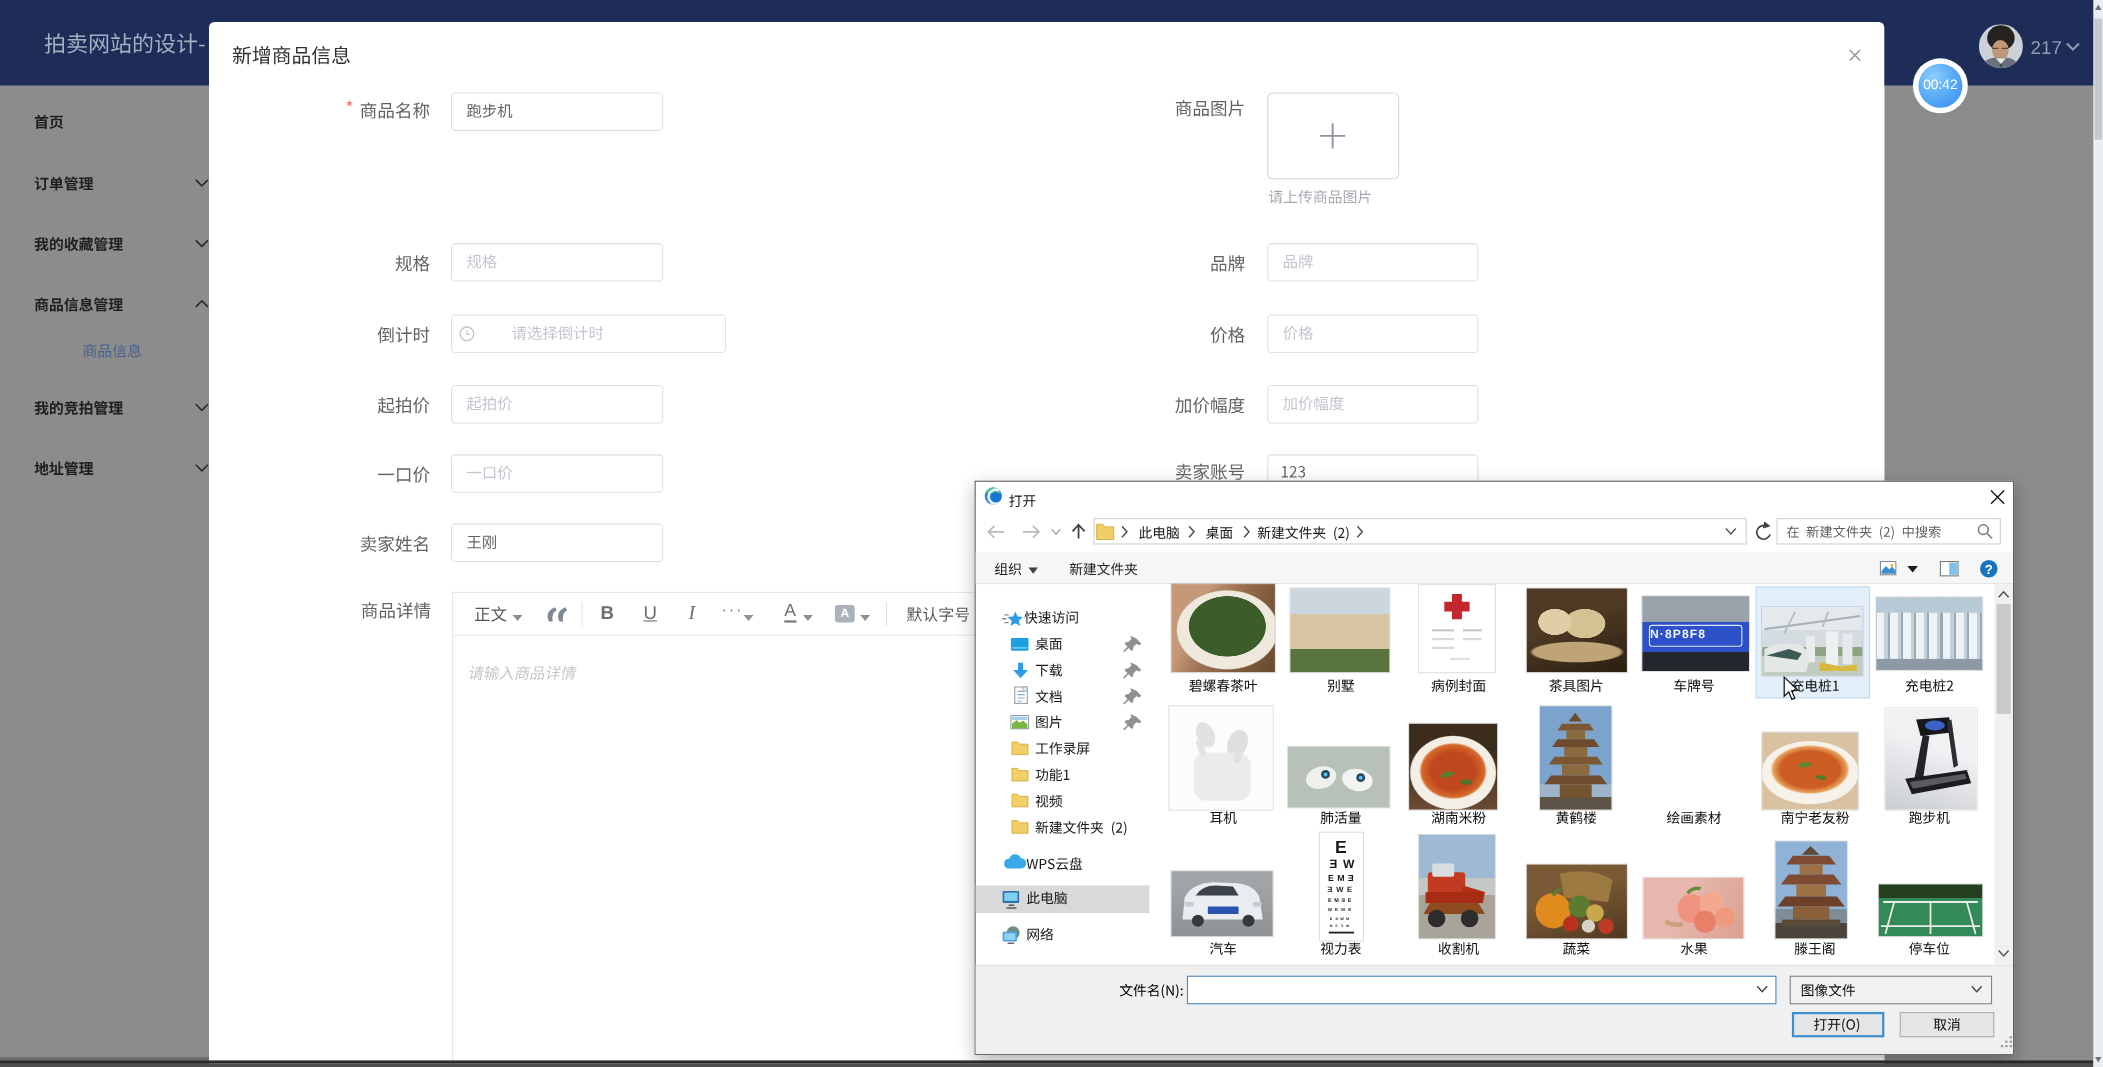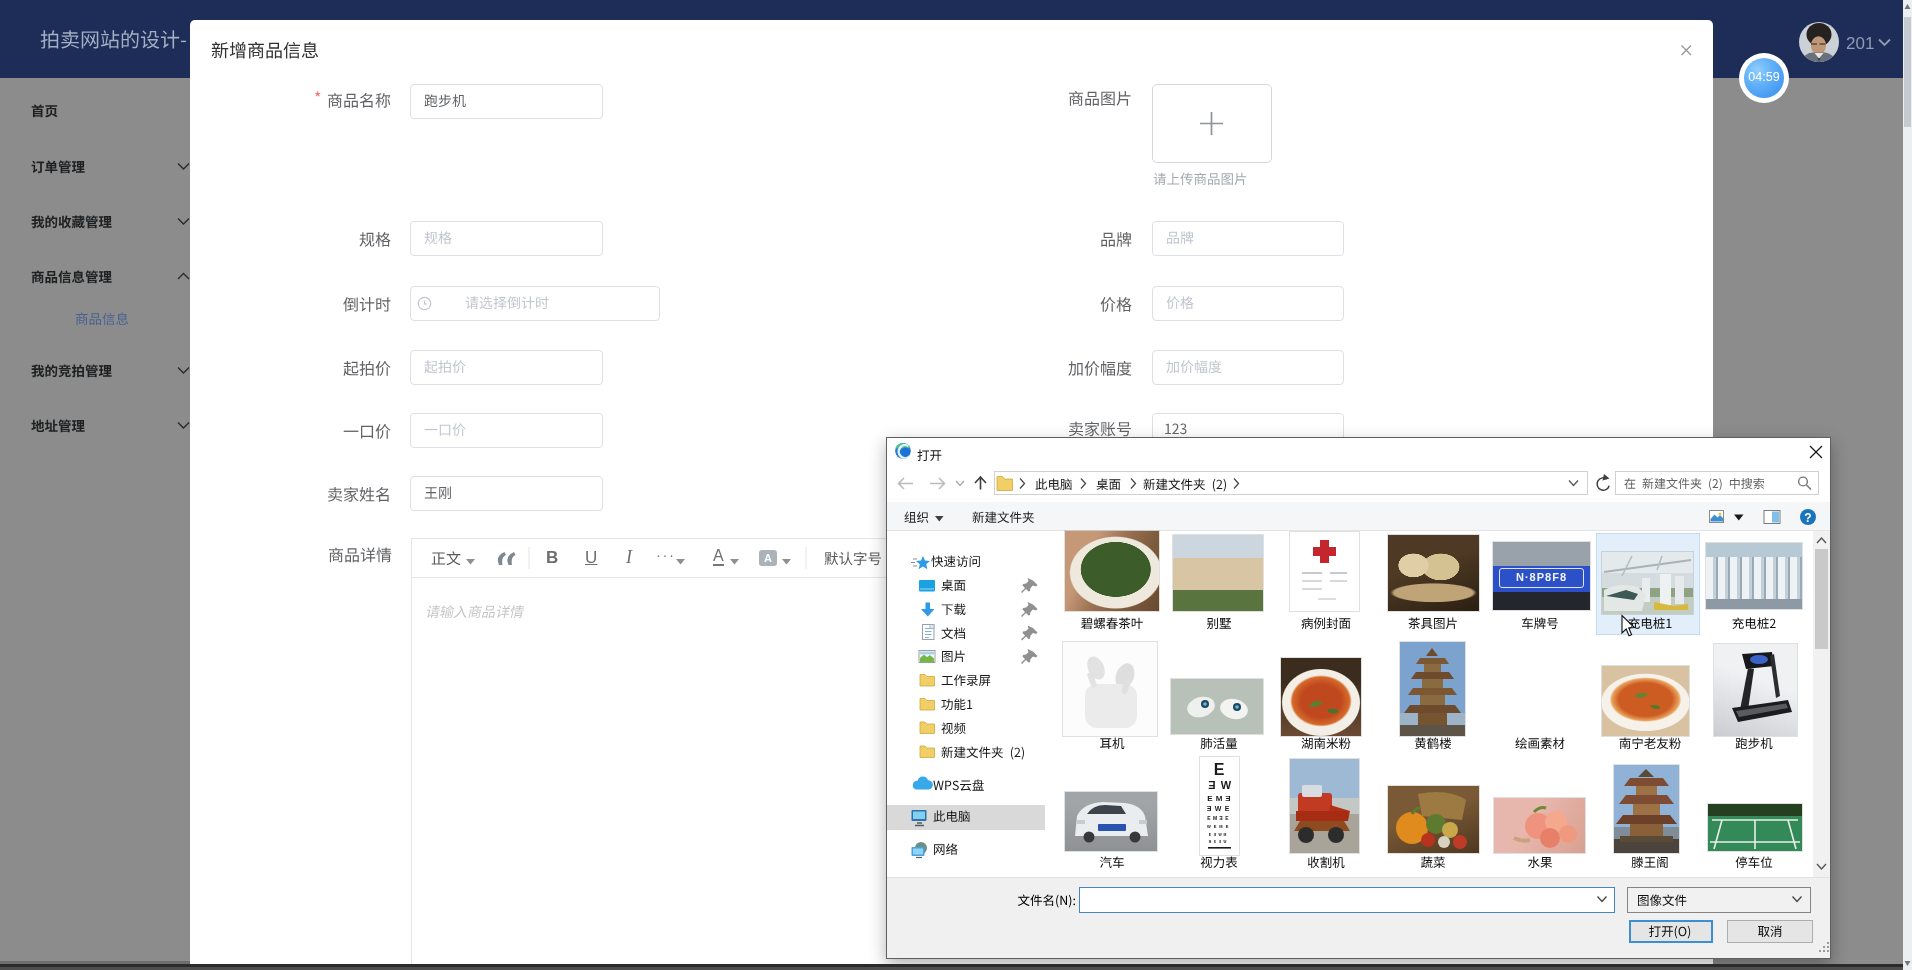--- a/index.html
+++ b/index.html
@@ -54,22 +54,22 @@
 <div class="inp" style="left:410px;top:476px;width:193px;height:35px"></div>
 <div class="inp" style="left:1152px;top:221px;width:192px;height:35px"></div>
 <div class="inp" style="left:1152px;top:286px;width:192px;height:35px"></div>
 <div class="inp" style="left:1152px;top:350px;width:192px;height:35px"></div>
 <div class="inp" style="left:1152px;top:413px;width:192px;height:35px"></div>
 <div id="upload" class="abs"></div>
 <div id="edtop" class="abs"></div>
 <div id="edbody" class="abs"></div>
 <div id="badge" class="abs"></div>
 <div id="badgein" class="abs"></div>
-<div id="badgetx" class="abs">04:59</div>
-<div id="u123" class="abs">201</div>
+<div id="badgetx" class="abs">00:42</div>
+<div id="u123" class="abs">217</div>
 <div id="dlg" class="abs"></div>
 <div id="dlgbar2" class="abs"></div>
 <div id="dlgline" class="abs"></div>
 <div id="abox" class="abs"></div>
 <div id="sbox" class="abs"></div>
 <div id="dfoot" class="abs"></div>
 <div id="fncombo" class="abs"></div>
 <div id="ftcombo" class="abs"></div>
 <div id="btnopen" class="abs"></div>
 <div id="btncancel" class="abs"></div>
@@ -100,21 +100,21 @@
         <rect x="28" y="66" width="18" height="2" fill="#dddddd"></rect>
       </svg></div>
 <div class="thumb" style="left:1388px;top:535px;width:91px;height:76px;background:
  radial-gradient(ellipse 17% 16% at 28% 40%,#e0cfa6 0 96%,transparent 99%),
  radial-gradient(ellipse 21% 18% at 58% 42%,#d5c293 0 96%,transparent 99%),
  radial-gradient(ellipse 48% 13% at 50% 76%,#bfa478 0 90%,transparent 99%),
  linear-gradient(160deg,#4e3a24 0 40%,#2a1f12 100%)"></div>
 <div class="thumb" style="left:1493px;top:542px;width:97px;height:68px;background:
  linear-gradient(180deg,#99a2aa 0 35%,#2b50c8 35% 74%,#23272d 74% 100%)">
  <div style="position:absolute;left:6px;top:26px;width:85px;height:20px;border:1.5px solid #dfe6f2;border-radius:3px;
- color:#f2f5fb;font-size:11px;font-weight:bold;text-align:center;line-height:17px;letter-spacing:1px">N·8P8F8</div>
+ color:#f2f5fb;font-size:11px;font-weight:bold;line-height:17px;letter-spacing:1px">N·8P8F8</div>
     </div>
 <div class="thumb" style="left:1602px;top:552px;width:91px;height:62px;background:
  linear-gradient(180deg,#e4e9ec 0 34%,#d4dcdf 34% 58%,#8fa383 58% 72%,#c2cdc2 72% 100%)">
  <svg width="91" height="62">
         <path d="M2 20 L89 8" stroke="#a8b2b8" stroke-width="2"></path>
  <path d="M20 24 L30 4" stroke="#b2bcc2" stroke-width="1.5"></path>
         <path d="M55 18 L60 4" stroke="#b2bcc2" stroke-width="1.5"></path>
  <rect x="58" y="22" width="11" height="32" fill="#eef1f2"></rect>
         <rect x="73" y="24" width="9" height="28" fill="#e6eaec"></rect>
  <rect x="40" y="26" width="8" height="24" fill="#e9edee"></rect>

